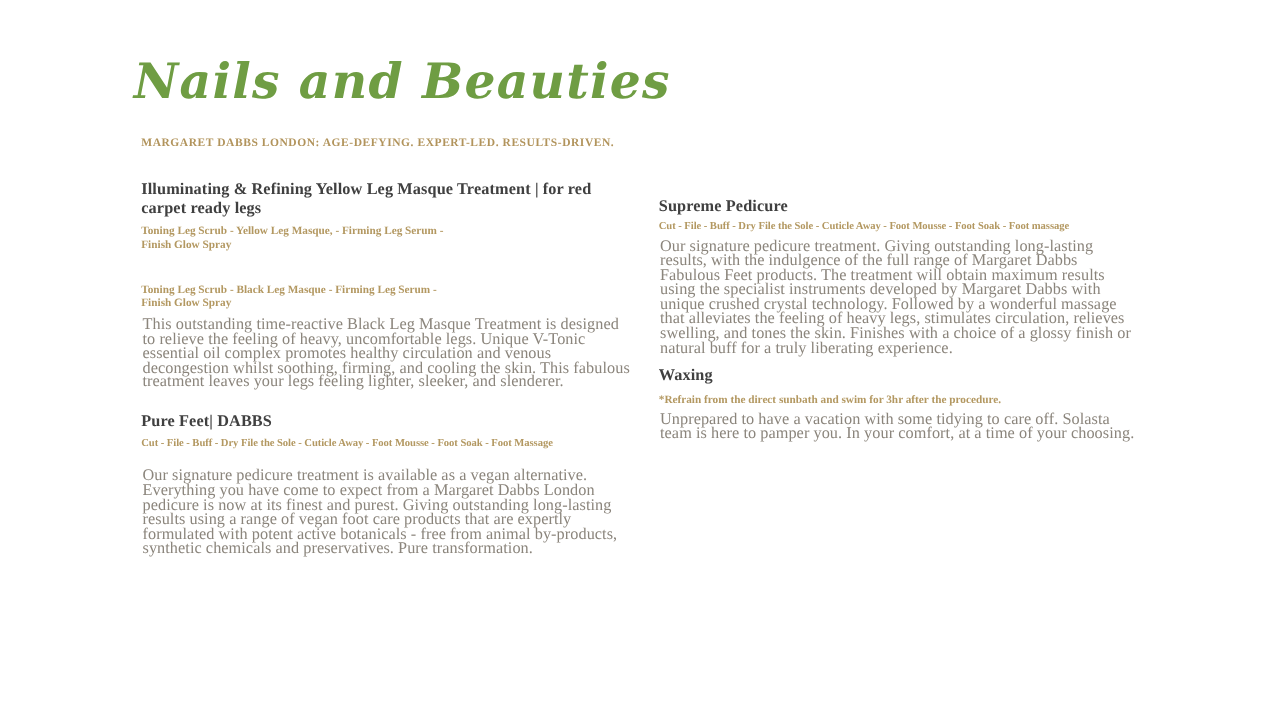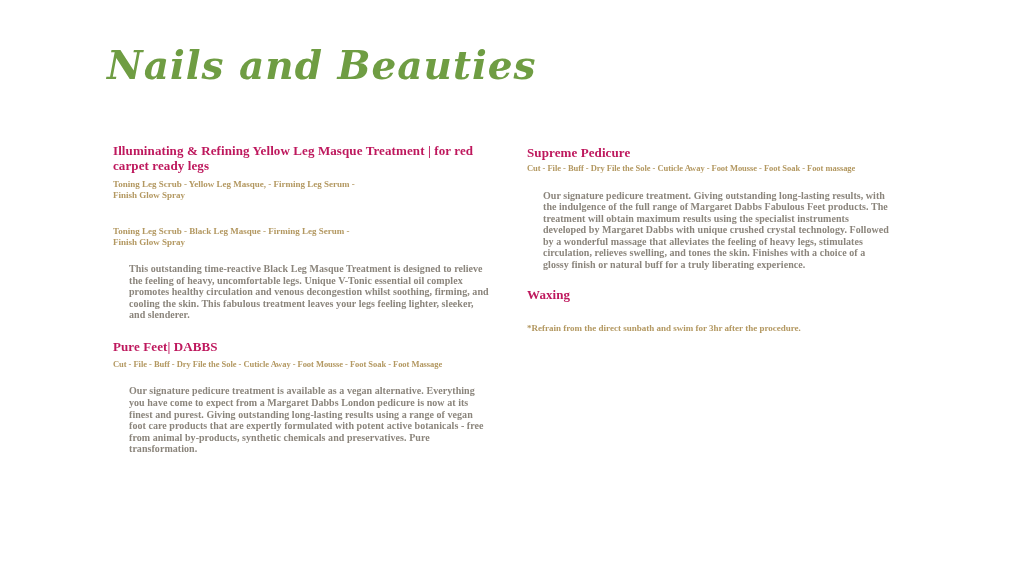--- a/index.html
+++ b/index.html
@@ -35,75 +35,75 @@
     font-size: 9.2px;
     font-weight: bold;
     letter-spacing: 0.45px;
     color: #b2945c;
     white-space: nowrap;
   }
   .col {
     position: absolute;
   }
   .col-left  { left: 113px; top: 143px; width: 394px; }
-  .col-right { left: 527px; top: 145px; width: 382px; }
+  .col-right { left: 527px; top: 157px; width: 382px; }
 
   .section h2 {
     margin: 0 0 6px 0;
     font-size: 13px;
     line-height: 15px;
     font-weight: bold;
-    color: #be185d;
+    color: #404040;
     letter-spacing: 0.1px;
   }
   .section .subtitle {
     margin: 0 0 7px 0;
     font-size: 9px;
     line-height: 10.5px;
     font-weight: bold;
     color: #b39861;
     white-space: pre-line;
   }
   .section .subtitle-tight {
     white-space: nowrap;
     font-size: 8.5px;
     letter-spacing: -0.05px;
   }
   .section .body {
-    margin: 16px;
-    font-size: 10px;
+    margin: 1px;
+    font-size: 13px;
     line-height: 11.6px;
     color: #8b857c;
     letter-spacing: 0.05px;
-    font-weight: bold;
   }
 
   
   .sec-l1 { margin-bottom: 26px; }
   
   .sec-l2 h2 { height: 26px; overflow: visible; margin-bottom: 0; }
   .sec-l2 .subtitle { margin-bottom: 6px; }
   .sec-l2 { margin-bottom: 18px; }
   .sec-l3 h2 { margin-bottom: 5px; }
   .sec-l3 .subtitle { margin-bottom: 15px; }
 
   
   .sec-r1 h2 { margin-bottom: 3px; }
   .sec-r1 .subtitle { margin-bottom: 5px; }
   .sec-r1 { margin-bottom: 9px; }
-  .sec-r2 h2 { margin-bottom: 21px; }
+  .sec-r2 h2 { margin-bottom: 7px; }
   .sec-r2 .subtitle { margin-bottom: 4px; }
 </style>
 </head>
 <body>
 
 <div class="page">
 
   <h1 class="brand-title">Nails and Beauties</h1>
 
+  <div class="tagline">MARGARET DABBS LONDON: AGE-DEFYING. EXPERT-LED. RESULTS-DRIVEN.</div>
 
   <div class="col col-left">
 
     <section class="section sec-l1">
       <h2>Illuminating &amp; Refining Yellow Leg Masque Treatment | for red carpet ready legs</h2>
       <p class="subtitle">Toning Leg Scrub - Yellow Leg Masque, - Firming Leg Serum -
 Finish Glow Spray</p>
     </section>
 
     <section class="section sec-l2">
@@ -124,17 +124,18 @@
 
     <section class="section sec-r1">
       <h2>Supreme Pedicure</h2>
       <p class="subtitle subtitle-tight">Cut - File - Buff - Dry File the Sole - Cuticle Away - Foot Mousse - Foot Soak - Foot massage</p>
       <p class="body">Our signature pedicure treatment. Giving outstanding long-lasting results, with the indulgence of the full range of Margaret Dabbs Fabulous Feet products. The treatment will obtain maximum results using the specialist instruments developed by Margaret Dabbs with unique crushed crystal technology. Followed by a wonderful massage that alleviates the feeling of heavy legs, stimulates circulation, relieves swelling, and tones the skin. Finishes with a choice of a glossy finish or natural buff for a truly liberating experience.</p>
     </section>
 
     <section class="section sec-r2">
       <h2>Waxing</h2>
       <p class="subtitle">*Refrain from the direct sunbath and swim for 3hr after the procedure.</p>
+      <p class="body">Unprepared to have a vacation with some tidying to care off. Solasta team is here to pamper you. In your comfort, at a time of your choosing.</p>
     </section>
 
   </div>
 
 </div>
 
 </body></html>

